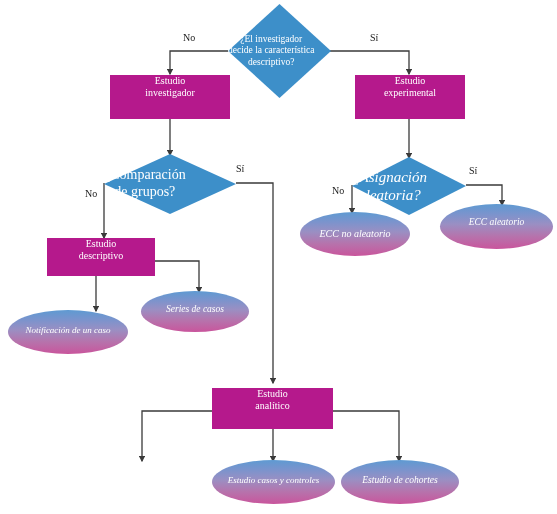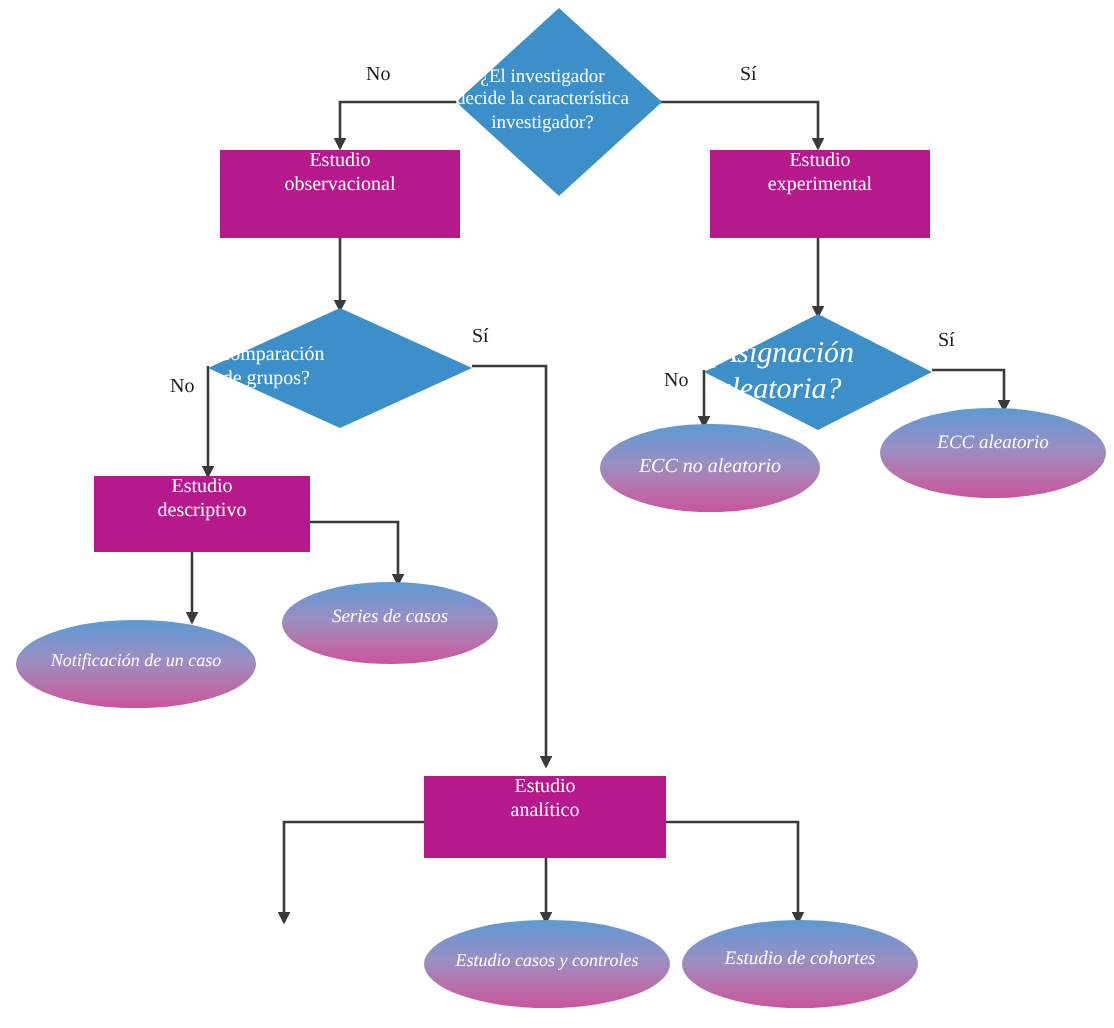--- a/index.html
+++ b/index.html
@@ -136,47 +136,47 @@
   </svg>
 
   <div class="diamond-wrap" style="left:228px; top:4px; width:103px; height:94px;">
     <svg class="diamond-shape" viewBox="0 0 103 94" xmlns="http://www.w3.org/2000/svg">
       <polygon points="51.5,0 103,47 51.5,94 0,47" fill="#3d8fc9"></polygon>
     </svg>
     <div class="diamond-label" style="font-size:9.5px;">
       <div>
         <div>¿El investigador</div>
         <div>decide la característica</div>
-        <div>investigador?</div>
+        <div>descriptivo?</div>
       </div>
     </div>
   </div>
 
   <div class="edge-label" style="left:183px; top:32px;">No</div>
   <div class="edge-label" style="left:370px; top:32px;">Sí</div>
 
   <div class="node rect" style="left:110px; top:75px; width:120px; height:44px; font-size:10px;">
     <div>
       <div>Estudio</div>
-      <div>observacional</div>
+      <div>investigador</div>
     </div>
   </div>
 
   <div class="node rect" style="left:355px; top:75px; width:110px; height:44px; font-size:10px;">
     <div>
       <div>Estudio</div>
       <div>experimental</div>
     </div>
   </div>
 
   <div class="diamond-wrap" style="left:104px; top:154px; width:132px; height:60px;">
     <svg class="diamond-shape" viewBox="0 0 132 60" xmlns="http://www.w3.org/2000/svg">
       <polygon points="66,0 132,30 66,60 0,30" fill="#3d8fc9"></polygon>
     </svg>
-    <div class="diamond-label" style="font-size:10px;">
+    <div class="diamond-label" style="font-size:14px;">
       <div>
         <div>¿Comparación</div>
         <div>de grupos?</div>
       </div>
     </div>
   </div>
 
   <div class="edge-label" style="left:85px; top:188px;">No</div>
   <div class="edge-label" style="left:236px; top:163px;">Sí</div>
 

